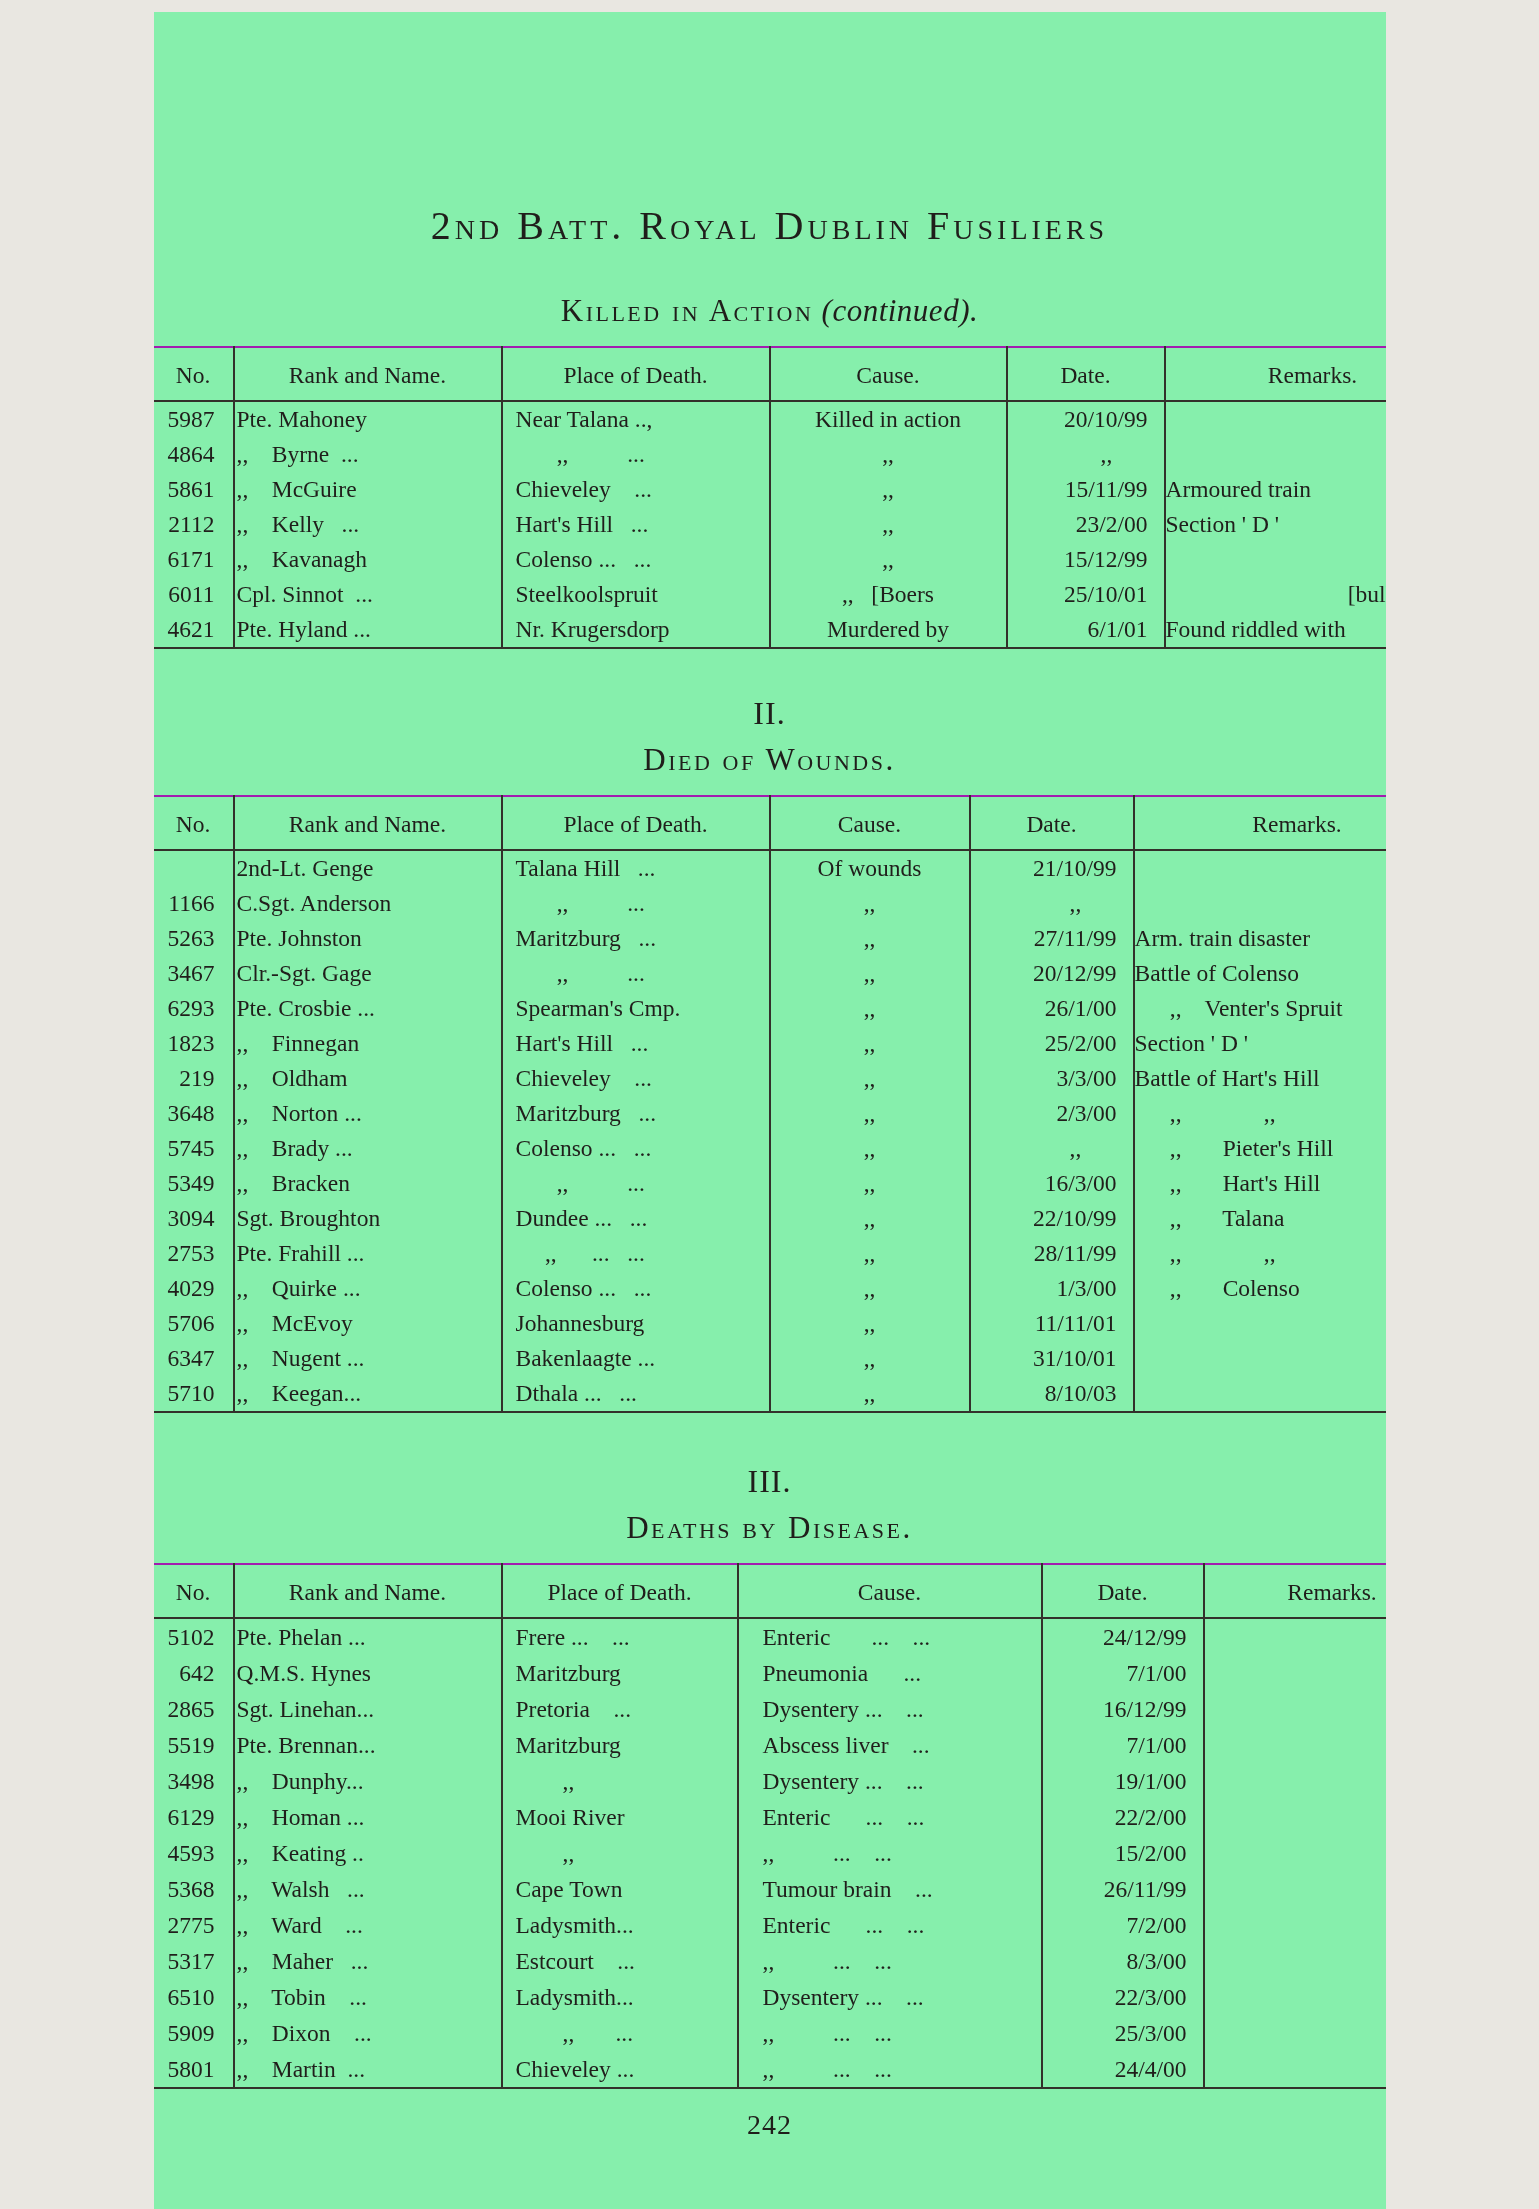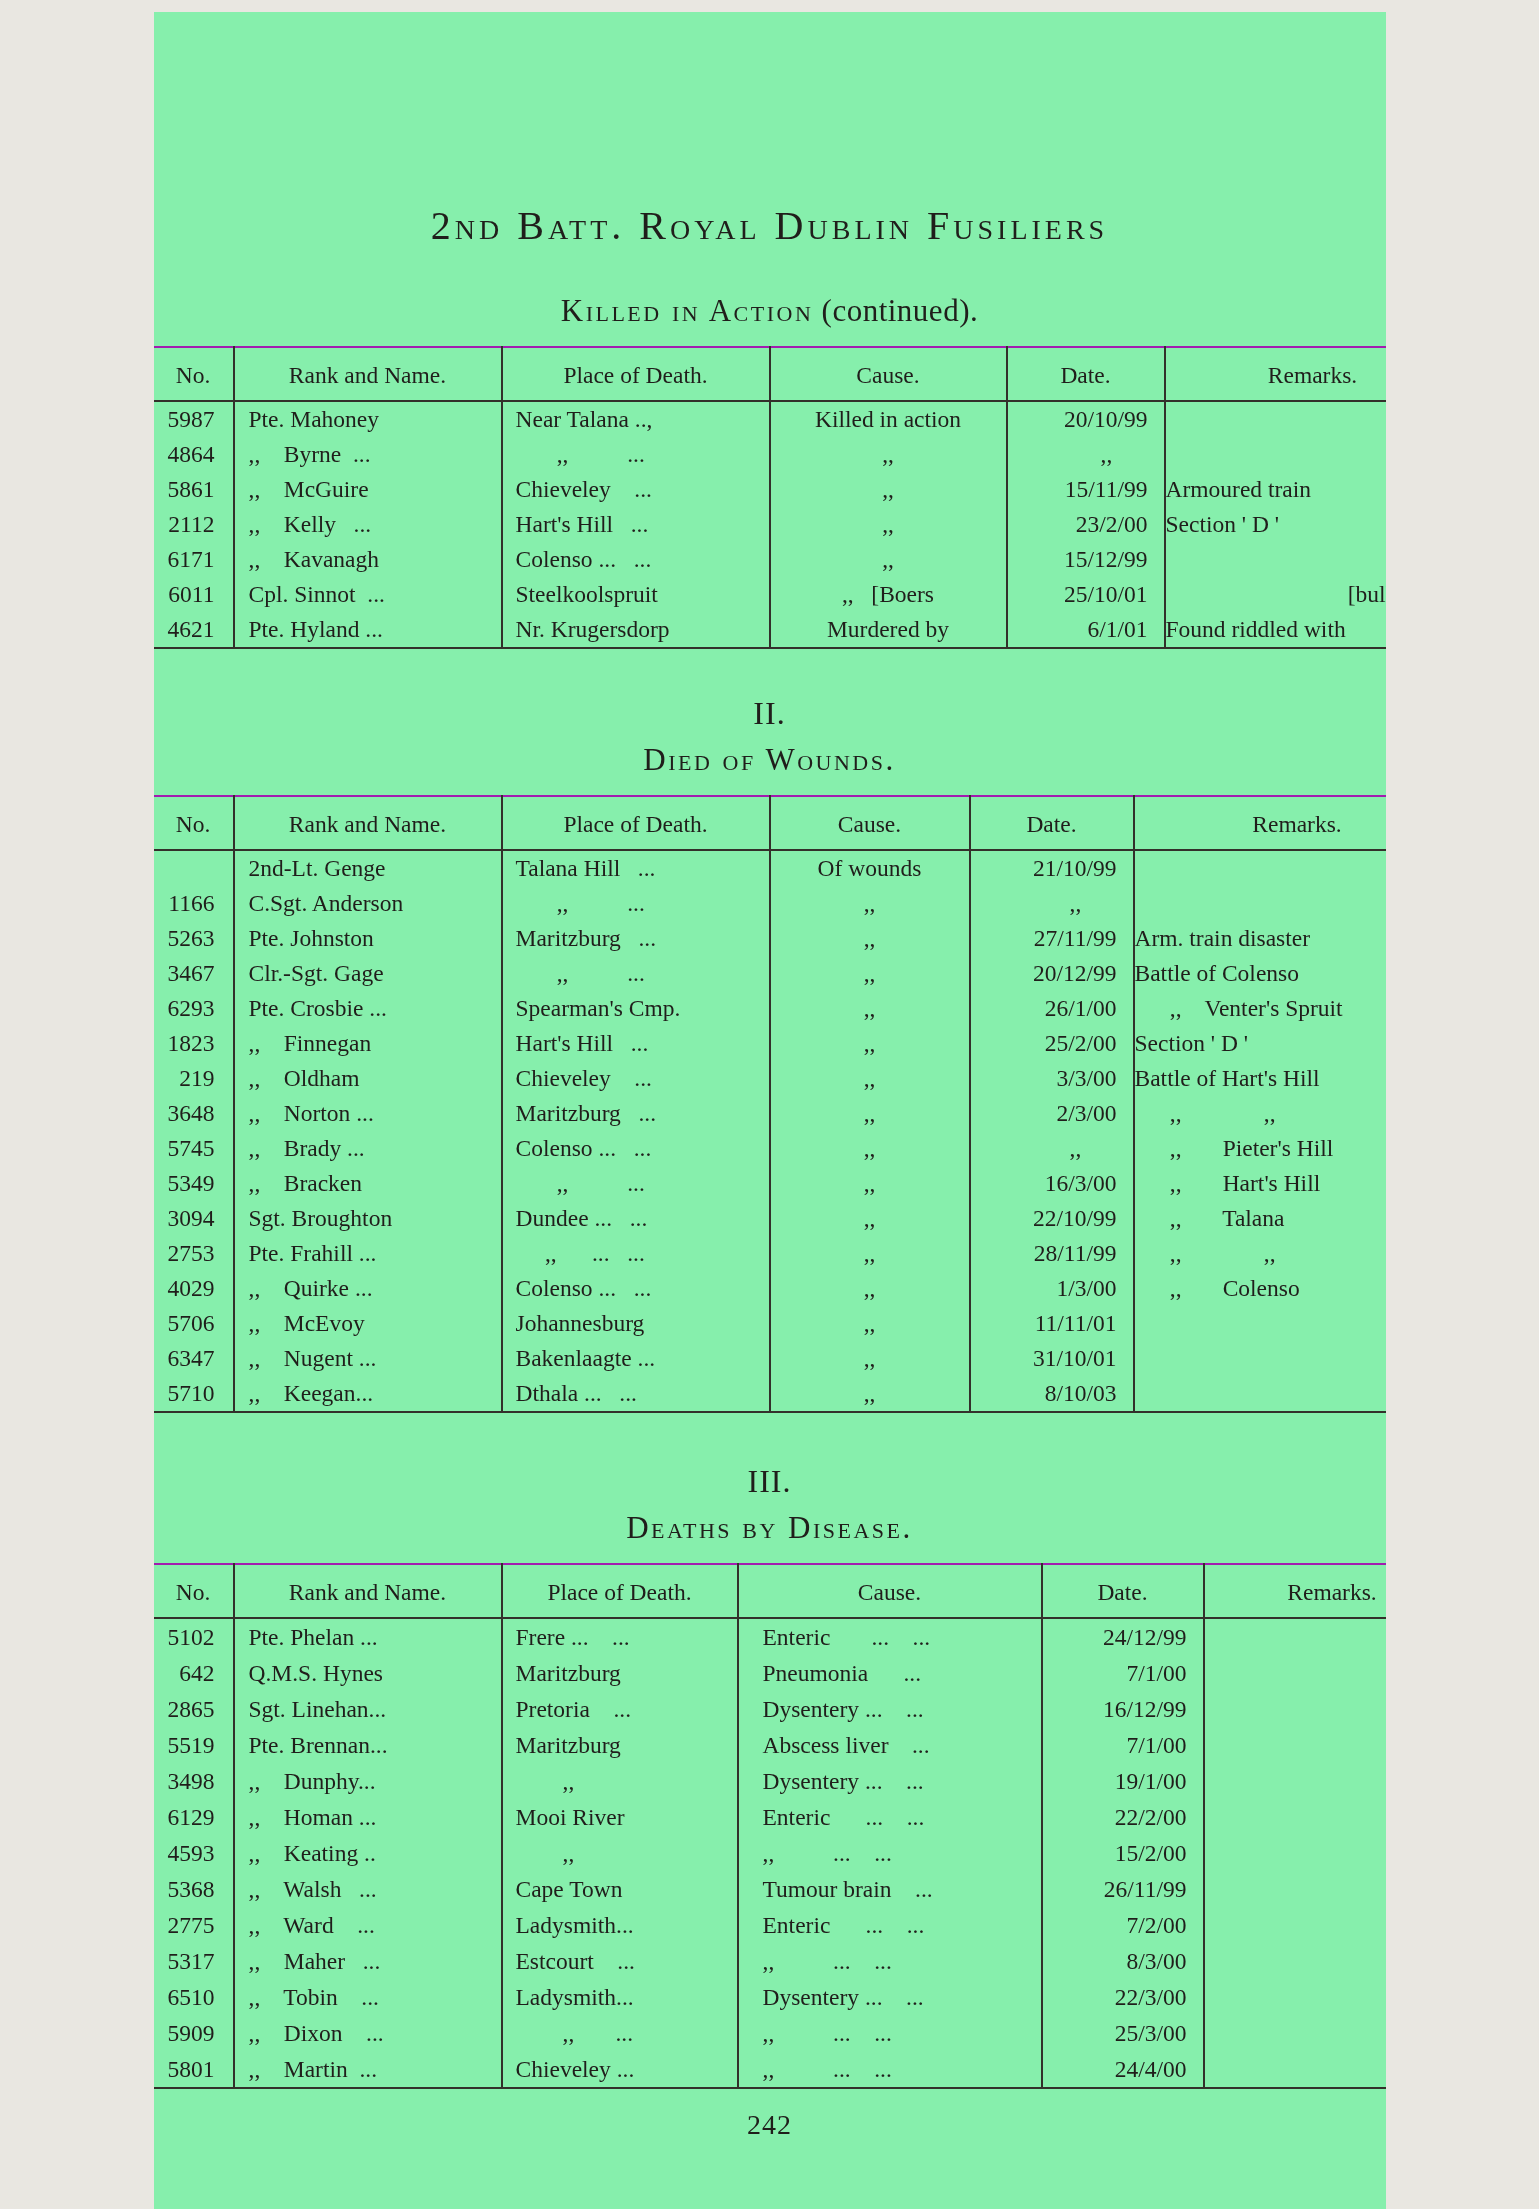--- a/index.html
+++ b/index.html
@@ -14,40 +14,40 @@
     font-variant:small-caps; font-weight:normal;
     font-size:40px; letter-spacing:4px;
   }
   .numeral { text-align:center; font-size:32px; letter-spacing:1px; }
   .numeral.n2 { margin-top:46px; }
   .numeral.n3 { margin-top:50px; }
   .section-head { text-align:center; font-size:31px; }
   .section-head.h1 { margin-top:44px; }
   .section-head.h2, .section-head.h3 { margin-top:10px; }
   .sc { font-variant:small-caps; letter-spacing:2.5px; }
-  .cont { letter-spacing:0.5px; }
+  .cont { font-style:italic; letter-spacing:0.5px; }
 
   table.records {
     table-layout:fixed; width:1306px; margin:17px auto 0;
     border-collapse:collapse;
     border-top:2px solid #a21caf;
     border-bottom:2px solid #33302b;
     font-size:23.5px; color:#201e1b;
   }
   .records th {
     font-weight:normal; text-align:center; white-space:nowrap;
     border-bottom:2px solid #33302b;
     padding:14px 4px 11px; font-size:23.5px;
   }
   .records td { line-height:35px; white-space:pre; overflow:hidden; }
   .records th:not(:first-child),
   .records td:not(:first-child) { border-left:2px solid #33302b; }
 
   .records td.c0 { text-align:right; padding-right:18px; }
-  .records td.c1 { padding-left:14px; }
+  .records td.c1 { padding-left:2px; }
   .records td.c2 { padding-left:13px; }
   .t1 td.c3, .t2 td.c3 { text-align:center; }
   .t3 td.c3 { text-align:left; padding-left:24px; }
   .records td.c4 { text-align:right; padding-right:16px; }
   .records td.c5 { padding-left:0; }
   .t2 td { line-height:35px; }
   .t3 td { line-height:36px; }
 
   .pageno { text-align:center; font-size:28px; margin-top:20px; letter-spacing:1px; }
 </style>

